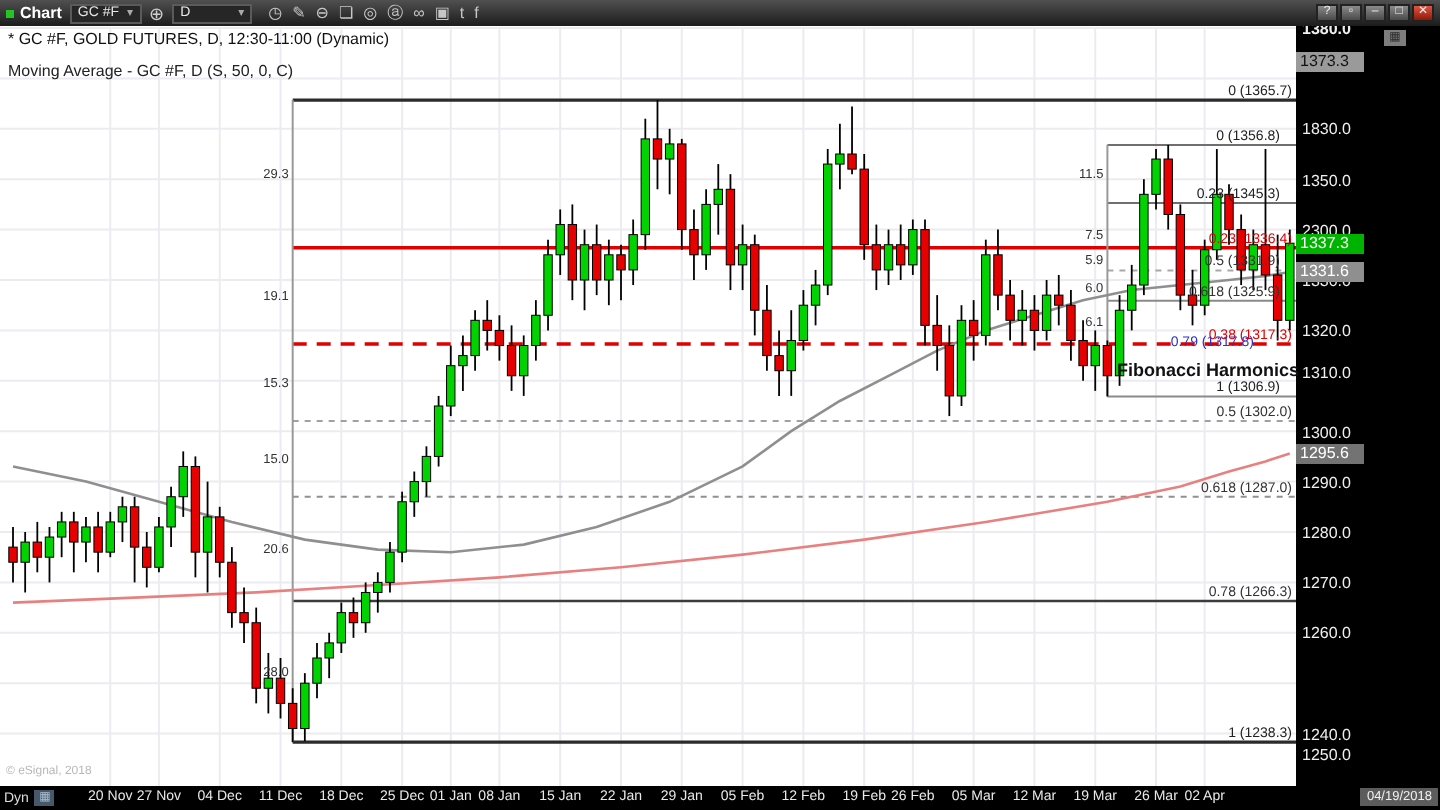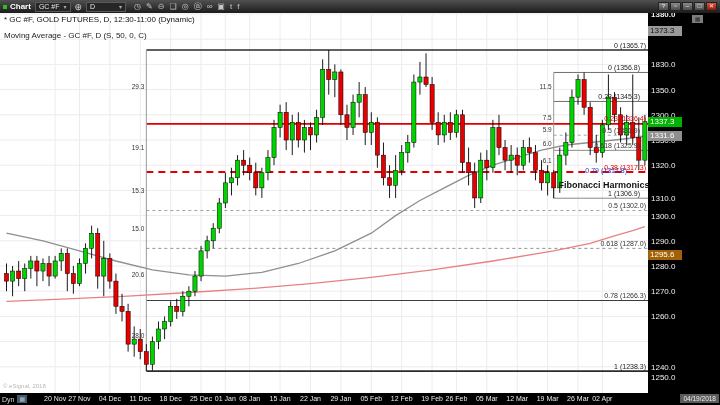--- a/index.html
+++ b/index.html
@@ -384,32 +384,32 @@
 
   <div class="paxis" id="paxis">
     <div class="axicon">▦</div>
   <div class="patick" style="top: -3px; font-weight: bold;">1380.0</div>
       <div class="patick" style="top: 14px; font-family: Liberation Mono, monospace;">1370.0</div>
       <div class="patick" style="top: 47.4px;">1830.0</div>
       <div class="patick" style="top: 72.6px;">1350.0</div>
       <div class="patick" style="top: 97.8px;">2300.0</div>
       <div class="patick" style="top: 123px;">1330.0</div>
       <div class="patick" style="top: 148.2px;">1320.0</div>
-      <div class="patick" style="top: 181px;">1310.0</div>
+      <div class="patick" style="top: 169px;">1310.0</div>
       <div class="patick" style="top: 198.6px;">1300.0</div>
       <div class="patick" style="top: 223.8px;">1290.0</div>
       <div class="patick" style="top: 249px;">1280.0</div>
       <div class="patick" style="top: 274.2px;">1270.0</div>
       <div class="patick" style="top: 299.4px;">1260.0</div>
       <div class="patick" style="top: 313px; margin-top: 47px;">1250.0</div>
       <div class="patick" style="top: 349.8px;">1240.0</div>
       <div class="pabadge" style="top: 12.884px; background: rgb(154, 154, 154); color: rgb(17, 17, 17);">1373.3</div>
       <div class="pabadge" style="top: 103.604px; background: rgb(0, 179, 0); color: rgb(255, 255, 255);">1337.3</div>
       <div class="pabadge" style="top: 117.968px; background: rgb(143, 143, 143); color: rgb(255, 255, 255);">1331.6</div>
-      <div class="pabadge" style="top: 208.688px; background: #a16207; color: rgb(255, 255, 255); margin-top: 28px;">1295.6</div>
+      <div class="pabadge" style="top: 208.688px; background: #737373; color: rgb(255, 255, 255);">1295.6</div>
     </div>
 
   <div class="tbar" id="tbar">
     <div class="dyn">
       <span>Dyn</span>
       <span class="dynicon">▦</span>
     </div>
     <div class="datebadge">04/19/2018</div>
   <div class="ttick" style="left: 55.14px;">20 Nov</div>
       <div class="ttick" style="left: 79.46px;">27 Nov</div>

